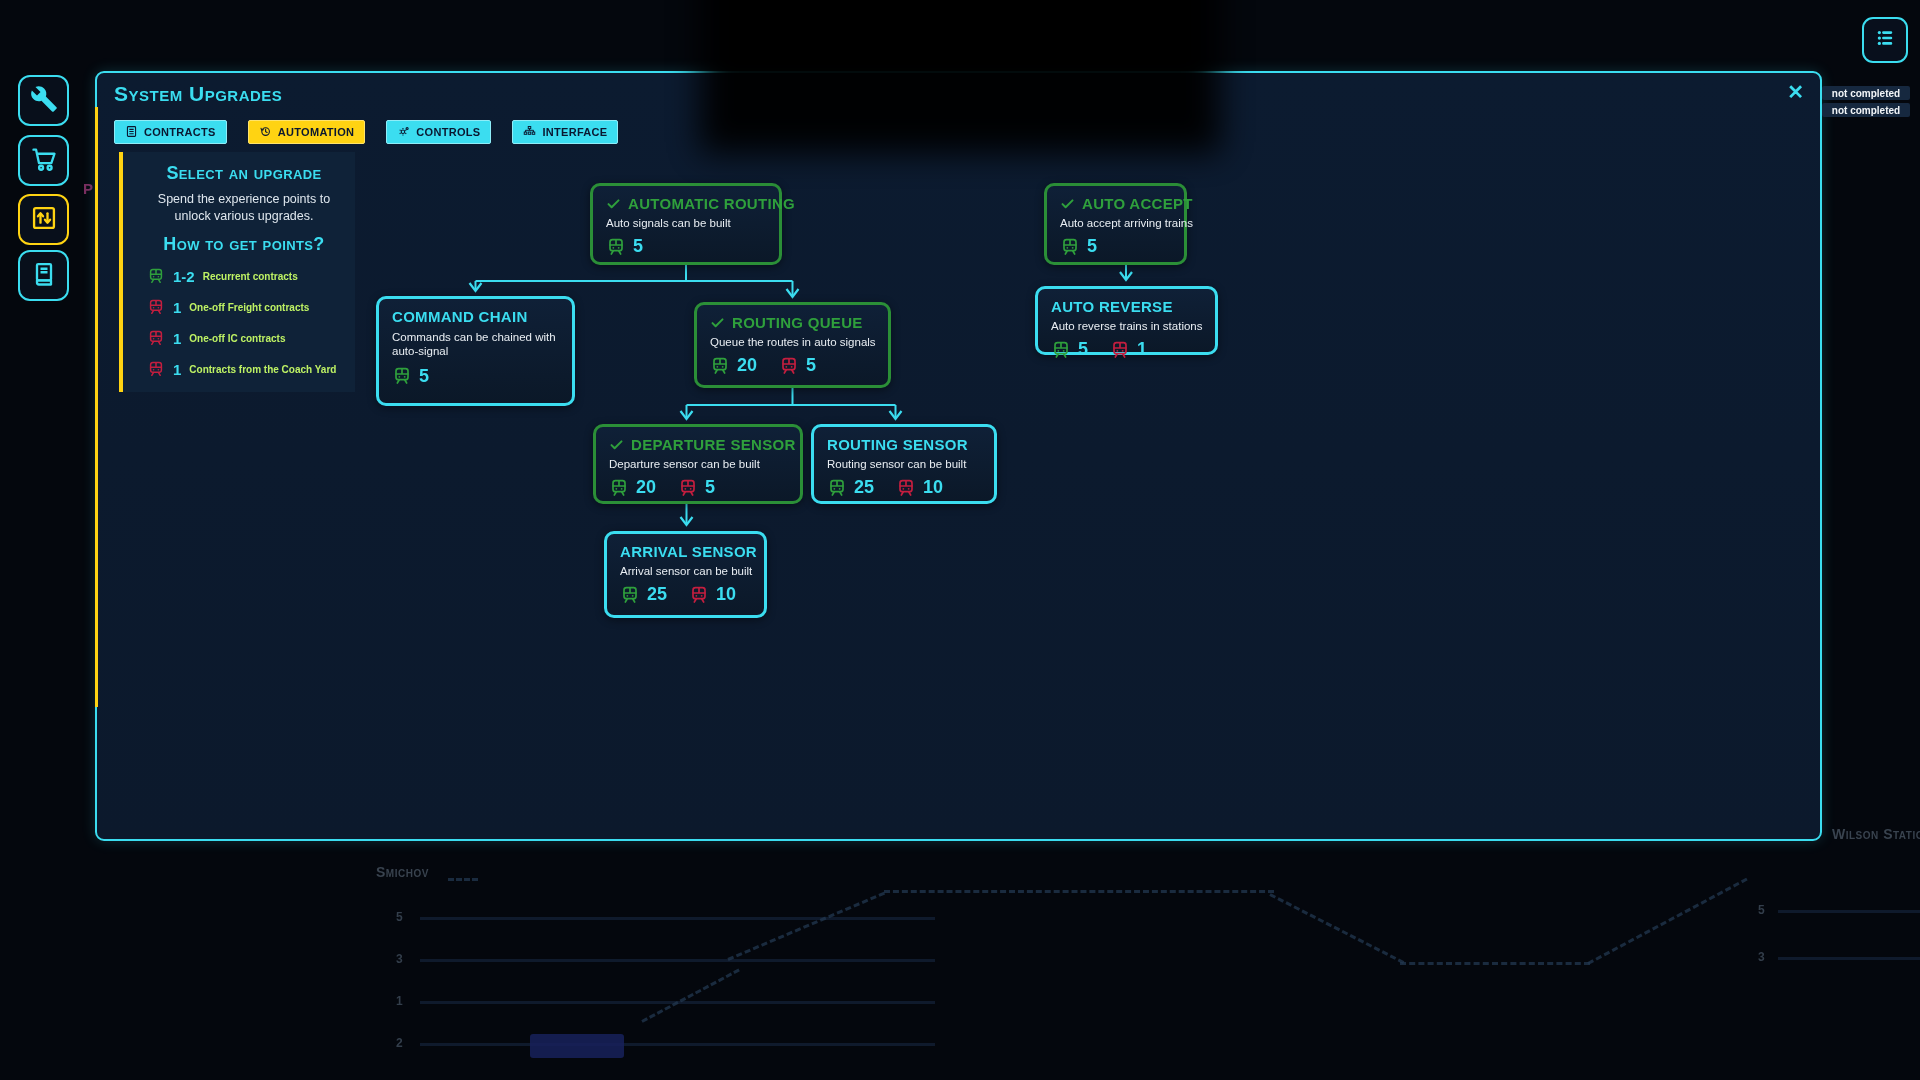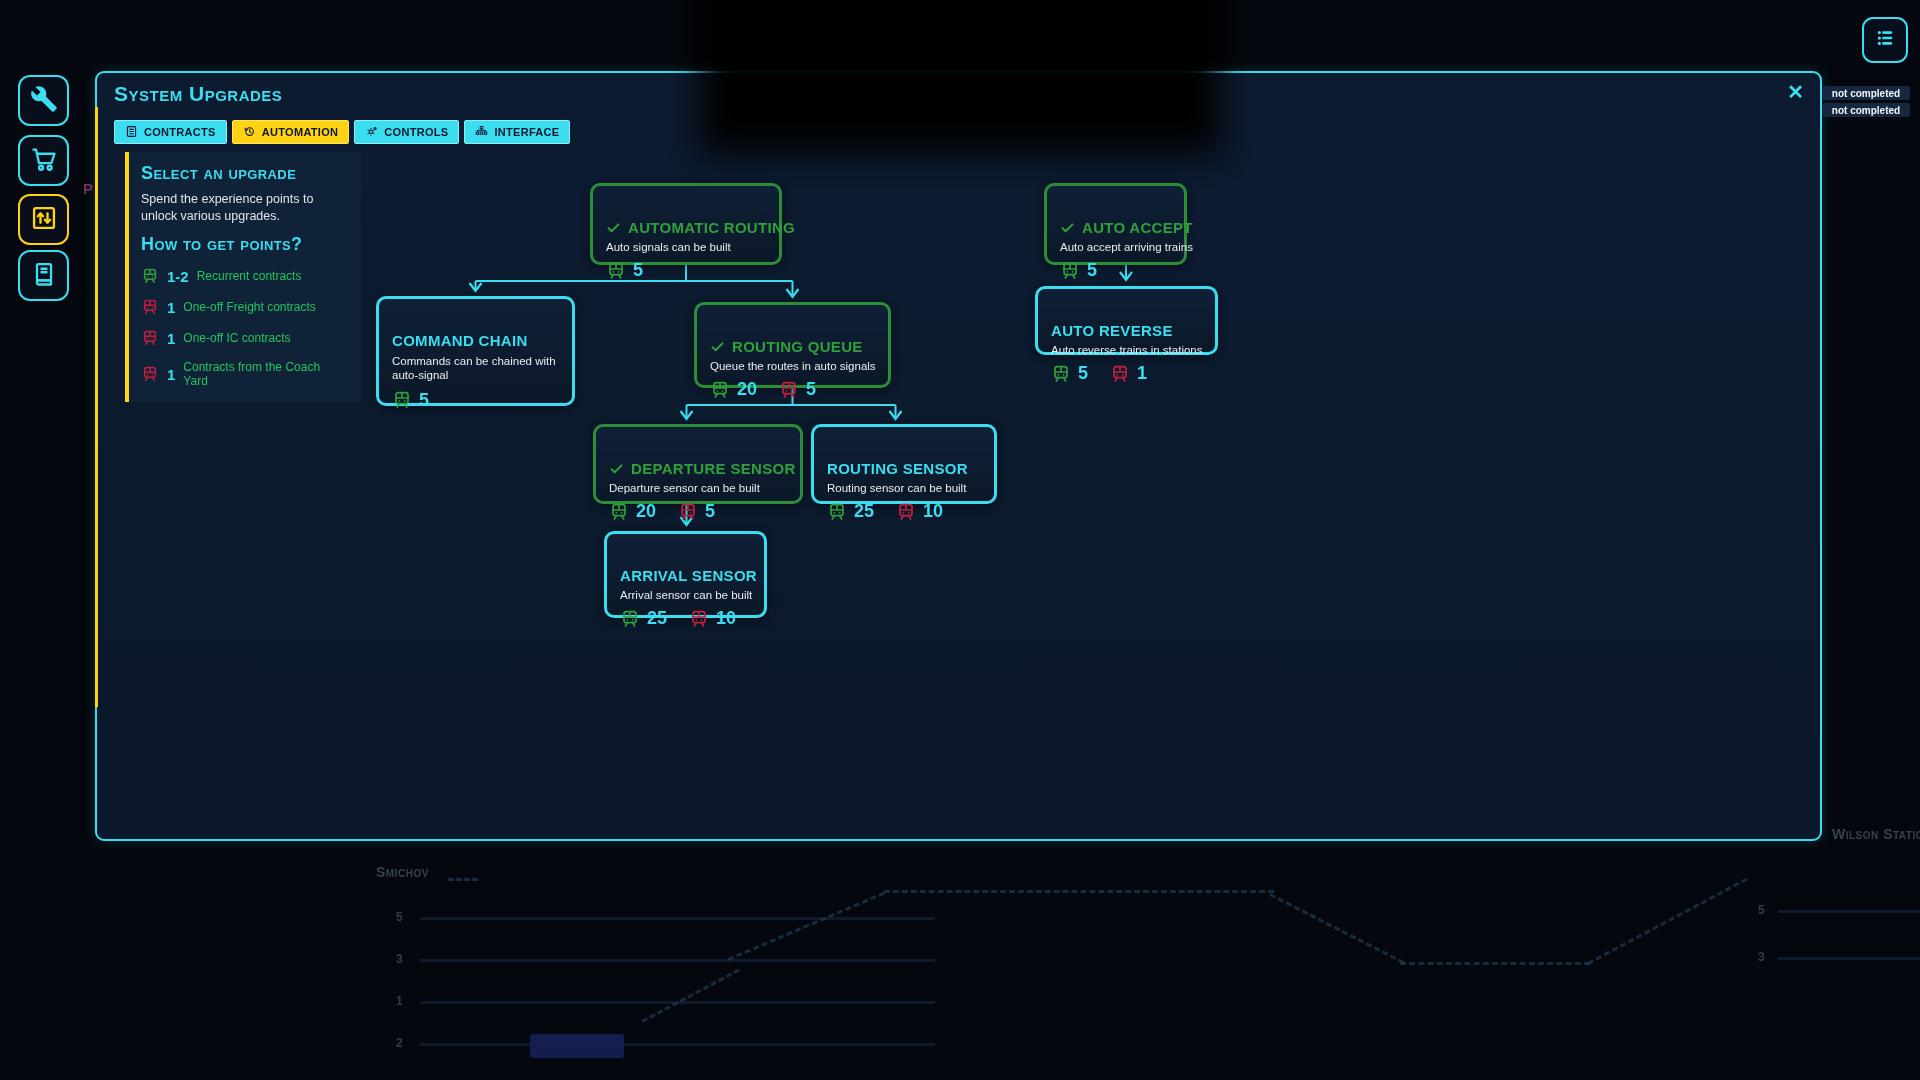--- a/index.html
+++ b/index.html
@@ -44,43 +44,43 @@
   
   .modal{position:absolute;left:95px;top:71px;width:1727px;height:770px;box-sizing:border-box;
       border:2px solid #3BDDF0;border-radius:9px;z-index:3;
       background:linear-gradient(180deg,#0C1B30 0%,#0C192C 100%);
       box-shadow:0 0 14px rgba(62,220,240,.18);}
   .yellow-edge{position:absolute;left:-2px;top:34px;width:3px;height:600px;background:#FFD312;}
   .modal-title{position:absolute;left:17px;top:9px;color:#3BDDF0;font-size:21px;font-weight:bold;
       font-variant:small-caps;letter-spacing:.5px;}
   .close-x{position:absolute;right:16px;top:9px;color:#3BDDF0;font-size:20px;font-weight:bold;cursor:pointer;line-height:1;}
 
-  .tabs{position:absolute;left:17px;top:47px;display:flex;gap:5px;}
+  .tabs{position:absolute;left:17px;top:47px;display:flex;gap:21px;}
   .tab{height:22px;padding:0 10px;display:inline-flex;align-items:center;gap:6px;
       background:#3BDDF0;color:#0A1730;font-size:11px;font-weight:bold;letter-spacing:.3px;
       border:1px solid #8FEDF8;border-radius:2px;cursor:pointer;white-space:nowrap;}
   .tab.active{background:#FFD312;border-color:#FFE36A;}
   .tab svg{width:13px;height:13px;}
 
-  .info-panel{position:absolute;left:28px;top:79px;width:236px;box-sizing:border-box;
-      background:#0F2238;border-left:4px solid #FFD312;padding:12px 14px 14px 12px;}
+  .info-panel{position:absolute;left:22px;top:79px;width:236px;box-sizing:border-box;
+      background:#0F2238;border-left:4px solid #FFD312;padding:12px 14px 14px 24px;text-align:center;}
   .info-h{color:#3BDDF0;font-size:18px;font-weight:bold;font-variant:small-caps;letter-spacing:.4px;line-height:1.1;}
   .info-body{color:#DFE7EE;font-size:12.5px;line-height:1.35;margin:7px 0 10px 0;}
   .point-row{display:flex;align-items:center;gap:8px;margin-top:13px;}
   .point-row .tram{width:18px;height:18px;flex:0 0 auto;}
   .pt-amt{color:#3BDDF0;font-size:15px;font-weight:bold;}
-  .pt-label{color:#22c55e;font-size:12px;}
+  .pt-label{color:#bef264;font-size:10px;font-weight:bold;}
 
   
   .connectors{position:absolute;left:0;top:0;z-index:1;pointer-events:none;}
   .node{position:absolute;box-sizing:border-box;border-radius:10px;padding:9px 13px;z-index:2;cursor:pointer;
       background:linear-gradient(180deg,#0F2037,#0B1828);box-shadow:0 2px 8px rgba(0,0,0,.45);}
   .node.gb{border:3px solid #2B8F37;}
   .node.cb{border:3px solid #3BDDF0;}
-  .node-title{display:flex;align-items:center;gap:7px;font-size:15px;font-weight:bold;letter-spacing:.3px;white-space:nowrap;margin-top:24px;}
+  .node-title{display:flex;align-items:center;gap:7px;font-size:15px;font-weight:bold;letter-spacing:.3px;white-space:nowrap;}
   .node.gb .node-title{color:#2FA03C;}
   .node.cb .node-title{color:#3BDDF0;}
   .check{width:15px;height:15px;color:#2FA03C;flex:0 0 auto;}
   .node-desc{color:#E9EEF3;font-size:11.5px;margin-top:5px;white-space:nowrap;}
   .node-desc.wrap2{white-space:normal;line-height:1.25;}
   .node-costs{display:flex;align-items:center;gap:22px;margin-top:7px;}
   .cost{display:flex;align-items:center;gap:7px;}
   .cost .tram{width:20px;height:20px;}
   .amt{color:#3BDDF0;font-size:18px;font-weight:bold;}
   .ic-green{color:#2FA03C;}

